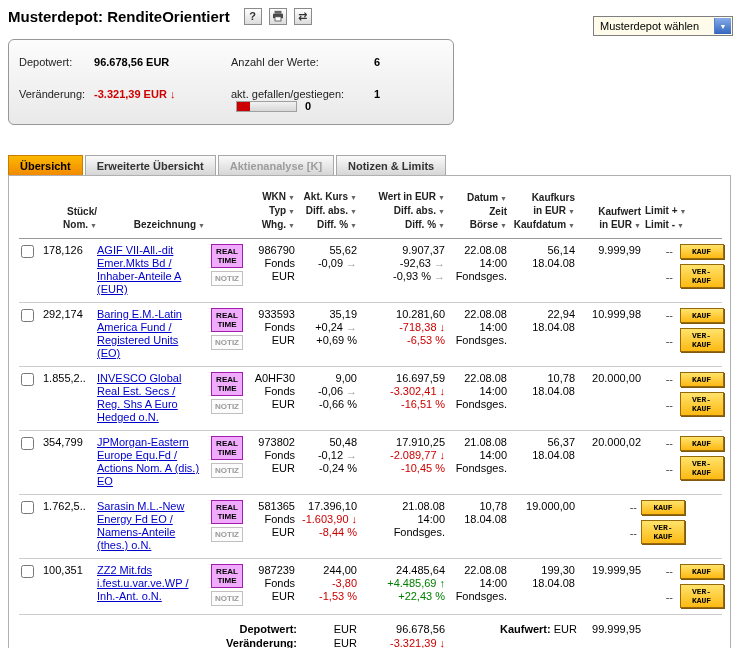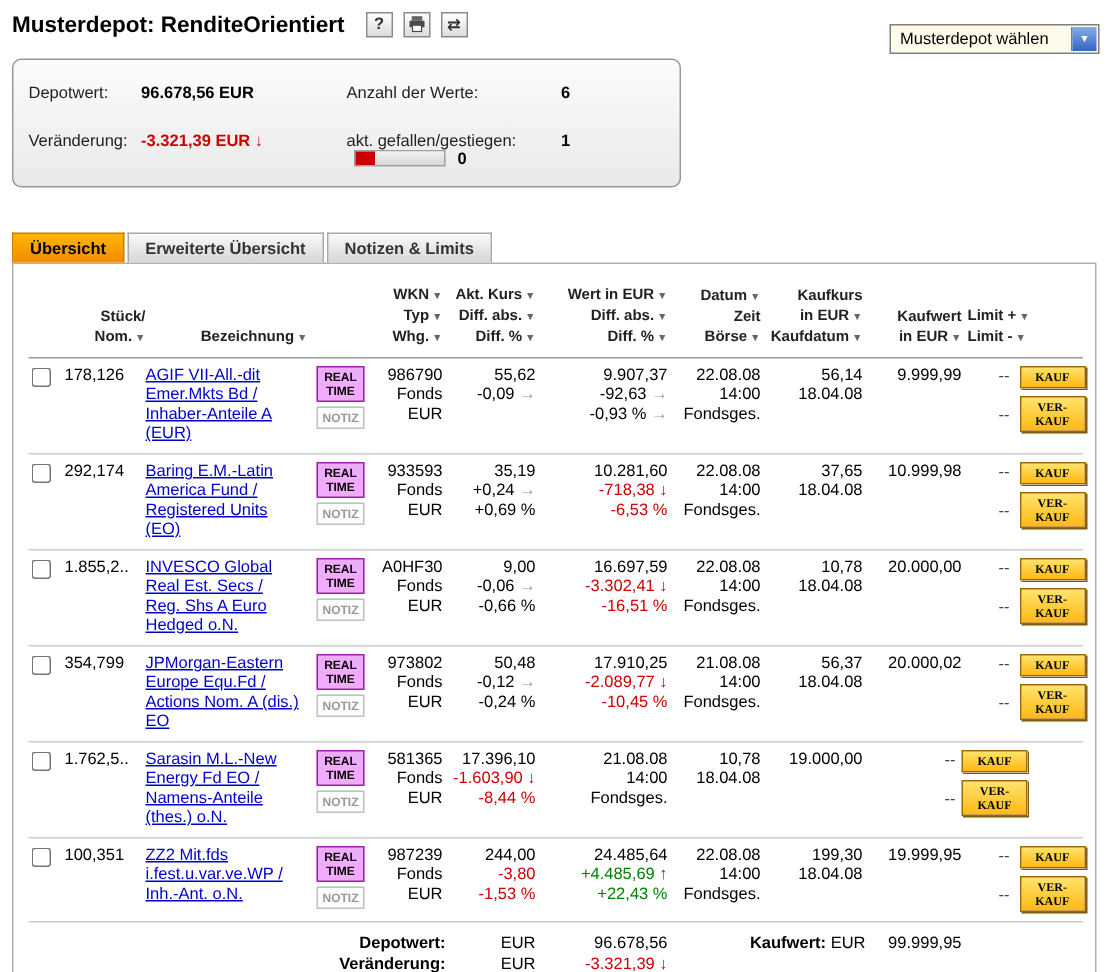--- a/index.html
+++ b/index.html
@@ -71,21 +71,21 @@
 .flat{color:#000}.flat .arr{color:#999}
 .down{color:#c00}.down .arr{color:#c00}
 .up{color:#008000}.up .arr{color:#008000}
 .arr{margin-left:3px}
 .cell-limit{padding-right:8px;text-align:right;color:#444}
 .lim1{margin-top:1px}
 .lim2{margin-top:13px}
 .cell-buttons{display:flex;flex-direction:column;align-items:center;gap:5px}
 .btn{width:44px;border:1px solid #97690a;background:linear-gradient(#ffe36b,#fdb913);font-weight:bold;
   font-size:8px;line-height:9px;padding:2px 0;cursor:pointer;white-space:pre-line;
-  box-shadow:1px 1px 0 #7d5a10;color:#000;font-family:Liberation Serif, serif}
+  box-shadow:1px 1px 0 #7d5a10;color:#000;font-family:Liberation Mono, monospace}
 
 
 .tfoot{padding:7px 0 9px 0;border-bottom:1px solid #ccc}
 .frow{display:grid;grid-template-columns:280px 62px 88px 130px 66px 1fr;line-height:14px}
 .flabel{text-align:right;font-weight:bold;padding-right:2px}
 .fklabel{text-align:right;padding-right:2px}
 .fklabel .b{font-weight:bold}
 .fnum{text-align:right;padding-right:4px}
 .fccy{text-align:right;padding-right:4px}
 </style>
@@ -139,20 +139,21 @@
           <span class="updown-red"></span>
           <span class="updown-gray"></span>
         </span>
       <span class="sum-val">0</span>
     </div>
   </div>
 
   <div class="tabs">
     <div class="tab active">Übersicht</div>
     <div class="tab">Erweiterte Übersicht</div>
+    <div class="tab disabled">Aktienanalyse [K]</div>
     <div class="tab">Notizen &amp; Limits</div>
   </div>
 
   <div class="panel">
 
     <div class="thead">
       <div></div>
       <div class="th left">
         <div class="hl"><span>Stück/</span></div>
         <div class="hl"><span>Nom.</span><span class="sort">▼</span></div>
@@ -268,21 +269,21 @@
       <div class="line v-wert">10.281,60</div>
       <div class="line v-wa down"><span>-718,38</span><span class="arr">↓</span></div>
       <div class="line v-wp down"><span>-6,53 %</span></div>
     </div>
     <div class="num">
       <div class="line v-datum">22.08.08</div>
       <div class="line v-zeit">14:00</div>
       <div class="line v-boerse">Fondsges.</div>
     </div>
     <div class="num">
-      <div class="line v-kaufkurs">37,65</div>
+      <div class="line v-kaufkurs">22,94</div>
       <div class="line v-kaufdatum">18.04.08</div>
     </div>
     <div class="num">
       <div class="line v-kaufwert">10.999,98</div>
     </div>
     <div class="cell-limit">
       <div class="line lim1 v-lp">--</div>
       <div class="line lim2 v-lm">--</div>
     </div>
     <div class="cell-buttons">

